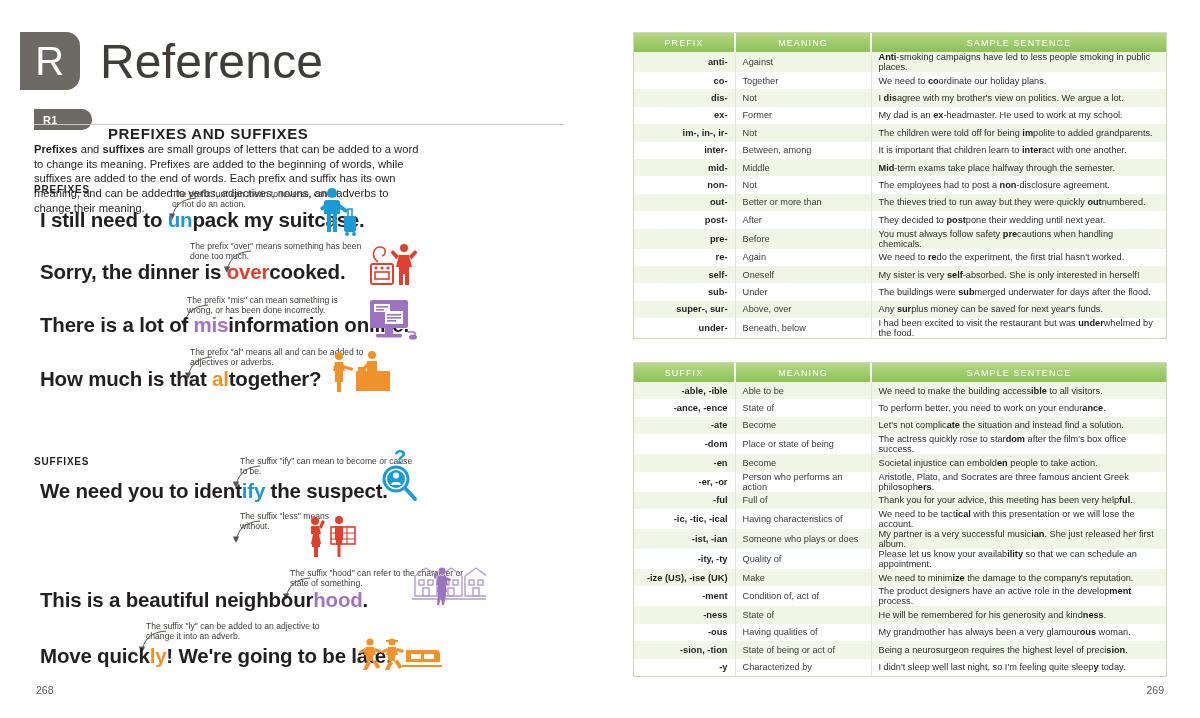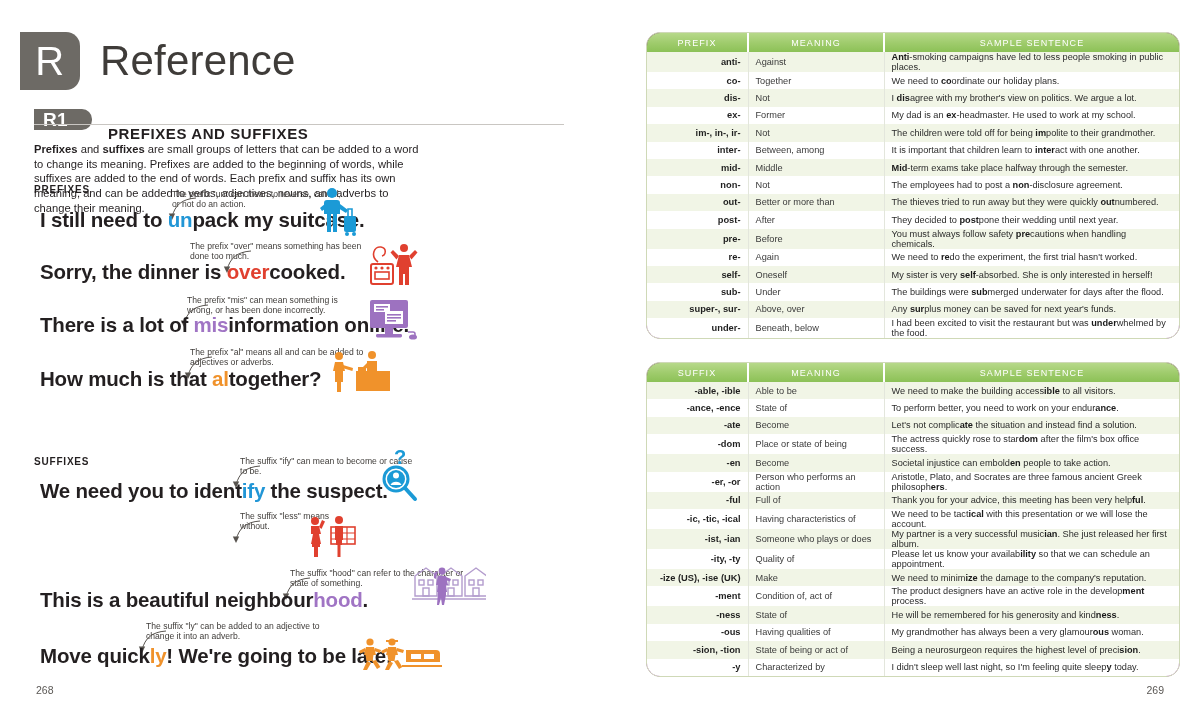--- a/index.html
+++ b/index.html
@@ -14,29 +14,29 @@
   .page-right{width:600px;}
   .gutter{position:absolute;left:599px;top:0;width:2px;height:718px;background:#ffffff;}
 
   
   .ref-banner{position:absolute;left:20px;top:32px;display:flex;align-items:center;}
   .ref-tab{
     width:60px;height:58px;background:#6d6a65;border-radius:0 14px 14px 0;
     display:flex;align-items:center;justify-content:center;
   }
   .ref-tab-letter{color:#ffffff;font-size:40px;font-weight:300;line-height:1;letter-spacing:.5px;}
-  .ref-title{margin-left:20px;font-size:42px;font-weight:300;color:#3f3c39;letter-spacing:.2px;}
+  .ref-title{margin-left:20px;font-size:48px;font-weight:300;color:#3f3c39;letter-spacing:.2px;}
 
   
   .sec-head{position:absolute;left:34px;top:97px;display:flex;align-items:center;width:530px;}
   .sec-badge{
     width:58px;height:21px;background:#6d6a65;border-radius:0 10px 10px 0;
     display:flex;align-items:center;padding-left:9px;box-sizing:border-box;
   }
-  .sec-badge span{color:#fff;font-size:19px;font-weight:bold;letter-spacing:.3px;}
+  .sec-badge span{color:#fff;font-size:11px;font-weight:bold;letter-spacing:.3px;}
   .sec-title{margin-left:16px;font-size:15px;font-weight:bold;letter-spacing:.6px;color:#231f20;margin-top:28px;}
   .sec-rule{position:absolute;left:34px;top:124px;width:530px;height:1px;background:#c9c6c2;}
 
   
   .intro{
     position:absolute;left:34px;top:131px;width:385px;
     font-size:11.2px;line-height:14.6px;color:#231f20;
   }
   .intro b{font-weight:bold;}
 
@@ -57,22 +57,22 @@
   
   .ill{position:absolute;}
 
   
   .pagenum{position:absolute;bottom:22px;font-size:10.5px;color:#5b5855;}
   .pagenum-left{left:36px;}
   .pagenum-right{right:36px;}
 
   
   .tbl-wrap{
-    position:absolute;left:46px;width:534px;
-    border:1px solid #cfd9b7;border-radius:14px;background:#701a75;
+    position:absolute;left:33px;width:534px;
+    border:1px solid #cfd9b7;border-radius:2px;background:#701a75;
     box-sizing:border-box;overflow:hidden;
   }
   .tbl-prefix{top:32px;}
   .tbl-suffix{top:362px;}
   table{border-collapse:collapse;width:100%;table-layout:fixed;}
   thead th{
     background:linear-gradient(180deg,#b7d98a 0%,#9ecb6b 55%,#8cc157 100%);
     color:#ffffff;font-size:9px;font-weight:normal;letter-spacing:1.1px;
     height:19px;padding:0;text-align:center;vertical-align:middle;
     border-right:2px solid #ffffff;position:relative;
@@ -331,21 +331,21 @@
               <td class="sent"><span>I </span><b>dis</b><span>agree with my brother's view on politics. We argue a lot.</span></td>
             </tr>
             <tr>
               <td class="term">ex-</td>
               <td class="mean">Former</td>
               <td class="sent"><span>My dad is an </span><b>ex</b><span>-headmaster. He used to work at my school.</span></td>
             </tr>
             <tr>
               <td class="term">im-, in-, ir-</td>
               <td class="mean">Not</td>
-              <td class="sent"><span>The children were told off for being </span><b>im</b><span>polite to their grandmother.</span></td>
+              <td class="sent"><span>The children were told off for being </span><b>im</b><span>polite to added grandparents.</span></td>
             </tr>
             <tr>
               <td class="term">inter-</td>
               <td class="mean">Between, among</td>
               <td class="sent"><span>It is important that children learn to </span><b>inter</b><span>act with one another.</span></td>
             </tr>
             <tr>
               <td class="term">mid-</td>
               <td class="mean">Middle</td>
               <td class="sent"><b>Mid</b><span>-term exams take place halfway through the semester.</span></td>

